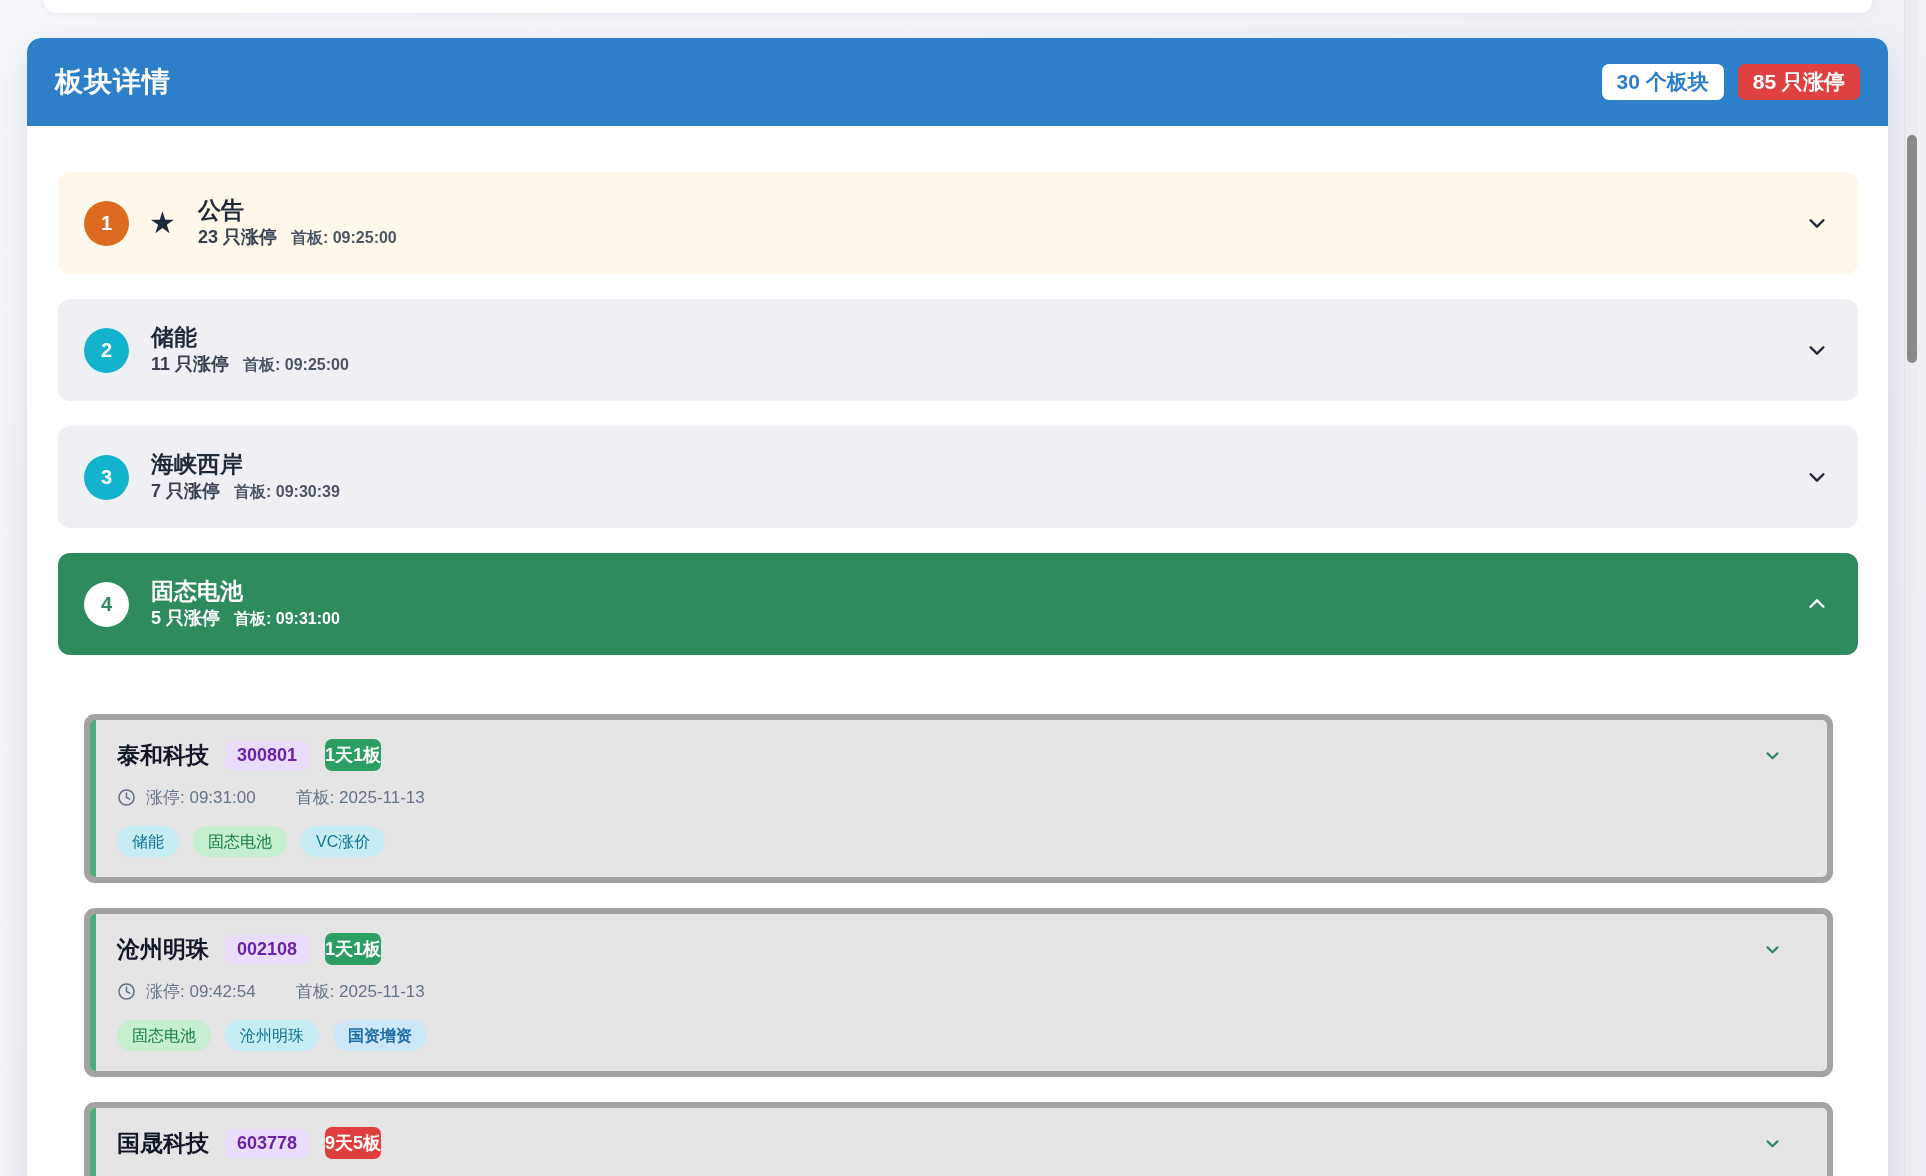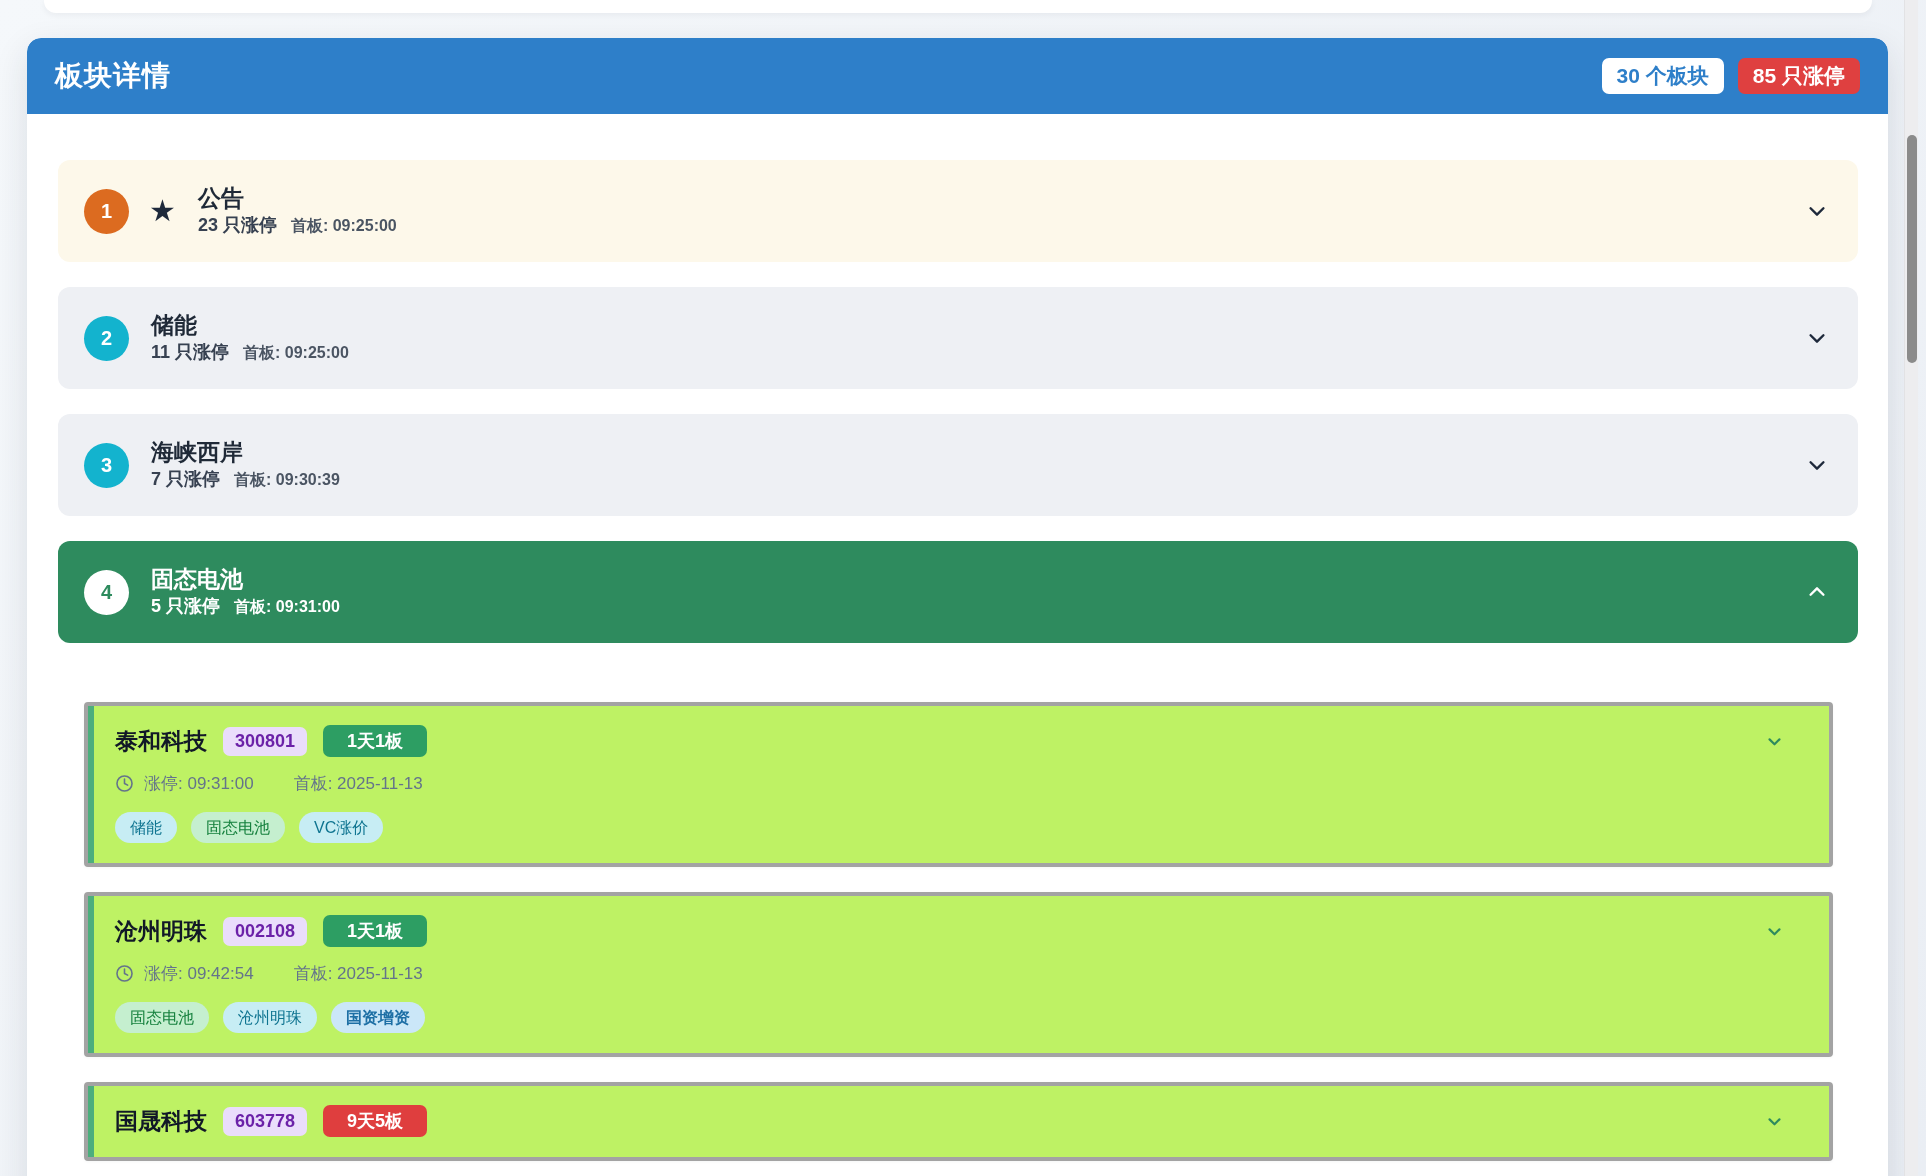--- a/index.html
+++ b/index.html
@@ -19,21 +19,21 @@
 
   .panel {
     position:absolute; left:27px; top:38px; width:1861px; height:1200px;
     background:#ffffff; border-radius:14px 14px 0 0;
     box-shadow:0 12px 34px rgba(30,41,59,.12);
     overflow:hidden;
   }
 
   
   .panel-header {
-    height:76px; background:#2e7fc9; border-radius:14px 14px 0 0;
+    height:88px; background:#2e7fc9; border-radius:14px 14px 0 0;
     display:flex; align-items:center; padding:0 28px;
   }
   .panel-title { color:#ffffff; font-size:28px; font-weight:bold; letter-spacing:1px; }
   .header-badges { margin-left:auto; display:flex; gap:14px; }
   .hbadge {
     font-size:21px; font-weight:bold; padding:6px 15px; border-radius:7px; line-height:1.15;
   }
   .hbadge-white { background:#ffffff; color:#2e7fc9; }
   .hbadge-red   { background:#df4040; color:#ffffff; }
 
@@ -64,34 +64,34 @@
   .sector-count { font-size:18px; color:#374151; }
   .sector-first { font-size:16px; color:#4b5563; }
   .row-active .sector-name, .row-active .sector-count, .row-active .sector-first { color:#ffffff; }
 
   .row-chevron { margin-left:auto; width:22px; height:22px; color:#1e293b; }
   .row-active .row-chevron { color:#ffffff; }
 
   
   .stock-cards { padding:9px 25px 0 26px; }
   .stock-card {
-    position:relative; background:#bef264; border:4px solid #a3a3a3;
-    border-radius:4px; margin-top:25px; padding:19px 24px 20px 27px;
+    position:relative; background:#e5e5e5; border:6px solid #a3a3a3;
+    border-radius:11px; margin-top:25px; padding:19px 24px 20px 27px;
     overflow:hidden; box-shadow:0 1px 3px rgba(30,41,59,.04);
   }
   .stock-card::before {
     content:""; position:absolute; left:0; top:0; bottom:0; width:6px; background:#4cae7d;
   }
   .card-title-row { display:flex; align-items:center; gap:16px; }
   .stock-name { font-size:23px; font-weight:bold; color:#111827; }
   .code-badge {
     background:#eaddfb; color:#6b21a8; font-size:18px; font-weight:bold;
     padding:4px 12px; border-radius:7px;
   }
-  .streak-badge { font-size:18px; font-weight:bold; padding:4px 24px; border-radius:7px; color:#ffffff; }
+  .streak-badge { font-size:18px; font-weight:bold; padding:4px 0; border-radius:7px; color:#ffffff; }
   .streak-green { background:#2d9e63; }
   .streak-red   { background:#df3e3e; }
   .card-chevron { margin-left:auto; margin-right:22px; width:17px; height:17px; color:#2e8b5e; cursor:pointer; }
 
   .card-meta { margin-top:15px; display:flex; align-items:center; gap:10px; color:#64748b; font-size:17px; }
   .clock-icon { width:19px; height:19px; color:#64748b; }
   .meta-first { margin-left:30px; }
 
   .card-tags { margin-top:17px; display:flex; gap:14px; }
   .tag {

